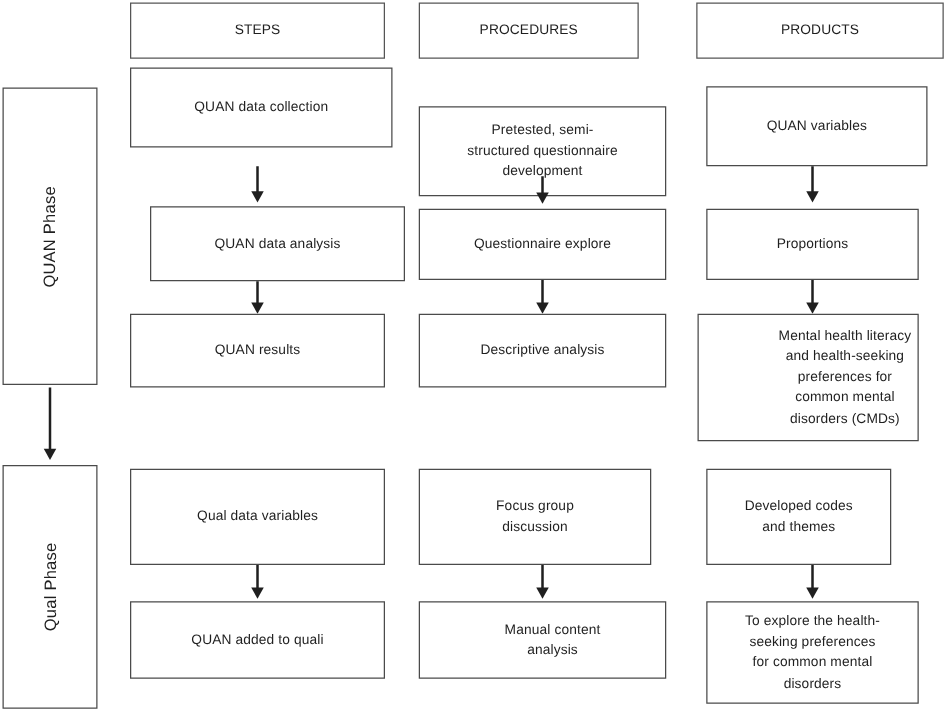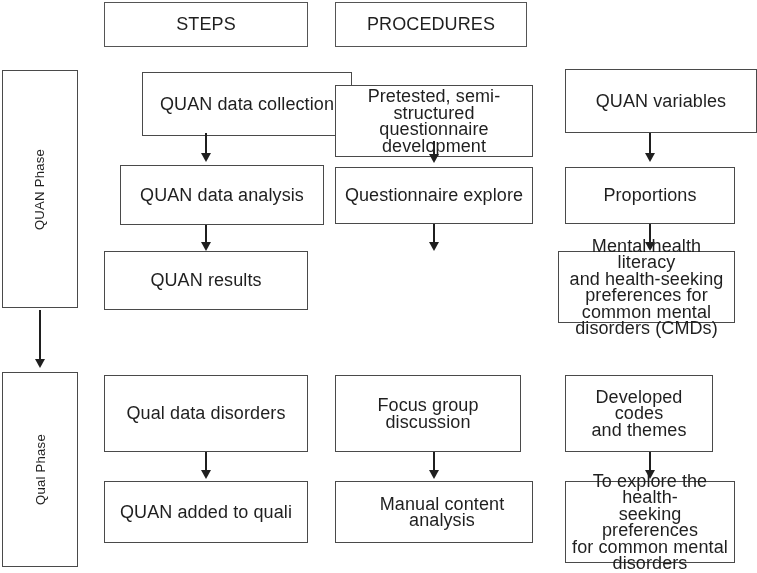--- a/index.html
+++ b/index.html
@@ -20,21 +20,21 @@
   }
   .box {
     position: absolute;
     box-sizing: border-box;
     border: 1.6px solid #4a4a4a;
     background: #ffffff;
     display: flex;
     align-items: center;
     justify-content: center;
     text-align: center;
-    font-size: 18px;
+    font-size: 11px;
     line-height: 16.5px;
     color: #1f1f1f;
     letter-spacing: 0.1px;
     padding: 2px 5px;
   }
   .box.header {
     border-color: #555555;
   }
   .phase-box {
     position: absolute;
@@ -72,37 +72,40 @@
 </style>
 </head>
 <body>
 
 <div id="canvas">
 
   <div class="box header" style="left:104px; top:2px; width:204px; height:45px;">
     <span class="box-text">STEPS</span>
   </div>
 
-  <div class="box header" style="left:335px; top:2px; width:192px; height:45px;">
+  <div class="box header" style="left:335px; top:2px; width:176px; height:45px;">
     <span class="box-text">PROCEDURES</span>
   </div>
 
+  <div class="box header" style="left:557px; top:2px; width:198px; height:45px;">
+    <span class="box-text">PRODUCTS</span>
+  </div>
 
   <div class="phase-box" style="left:2px; top:70px; width:76px; height:238px;">
     <span class="phase-label">QUAN Phase</span>
   </div>
 
   <div class="phase-box" style="left:2px; top:372px; width:76px; height:195px;">
     <span class="phase-label">Qual Phase</span>
   </div>
 
   <div class="arrow" style="left:39px; top:310px; height:52px;"></div>
   <div class="arrow-head" style="left:34.5px; top:359px;"></div>
 
-  <div class="box" style="left:104px; top:72px; width:210px; height:64px;margin-left:38px;">
+  <div class="box" style="left:104px; top:54px; width:210px; height:64px;">
     <span class="box-text">QUAN data collection</span>
   </div>
   <div class="arrow" style="left:205px; top:133px; height:23px;"></div>
   <div class="arrow-head" style="left:200.5px; top:153px;"></div>
 
   <div class="box" style="left:104px; top:165px; width:204px; height:60px;margin-left:16px;">
     <span class="box-text">QUAN data analysis</span>
   </div>
   <div class="arrow" style="left:205px; top:225px; height:20px;"></div>
   <div class="arrow-head" style="left:200.5px; top:242px;"></div>
@@ -118,43 +121,46 @@
   </div>
   <div class="arrow" style="left:433px; top:141px; height:17px;"></div>
   <div class="arrow-head" style="left:428.5px; top:154px;"></div>
 
   <div class="box" style="left:335px; top:167px; width:198px; height:57px;">
     <span class="box-text">Questionnaire explore</span>
   </div>
   <div class="arrow" style="left:433px; top:224px; height:21px;"></div>
   <div class="arrow-head" style="left:428.5px; top:242px;"></div>
 
+  <div class="box" style="left:335px; top:251px; width:198px; height:59px;">
+    <span class="box-text">Descriptive analysis</span>
+  </div>
 
-  <div class="box" style="left:565px; top:69px; width:192px; height:64px;">
+  <div class="box" style="left:565px; top:69px; width:177px; height:64px;">
     <span class="box-text">QUAN variables</span>
   </div>
   <div class="arrow" style="left:649px; top:133px; height:23px;"></div>
   <div class="arrow-head" style="left:644.5px; top:153px;"></div>
 
   <div class="box" style="left:565px; top:167px; width:170px; height:57px;">
     <span class="box-text">Proportions</span>
   </div>
   <div class="arrow" style="left:649px; top:224px; height:21px;"></div>
   <div class="arrow-head" style="left:644.5px; top:242px;"></div>
 
-  <div class="box" style="left:558px; top:251px; width:177px; height:72px;">
+  <div class="box" style="left:558px; top:251px; width:177px; height:102px;justify-content:flex-end;">
     <span class="box-text">Mental health literacy
 and health-seeking
 preferences for
 common mental
 disorders (CMDs)</span>
   </div>
 
   <div class="box" style="left:104px; top:375px; width:204px; height:77px;">
-    <span class="box-text">Qual data disorders</span>
+    <span class="box-text">Qual data variables</span>
   </div>
   <div class="arrow" style="left:205px; top:452px; height:21px;"></div>
   <div class="arrow-head" style="left:200.5px; top:470px;"></div>
 
   <div class="box" style="left:104px; top:481px; width:204px; height:62px;">
     <span class="box-text">QUAN added to quali</span>
   </div>
 
   <div class="box" style="left:335px; top:375px; width:186px; height:77px;">
     <span class="box-text">Focus group

